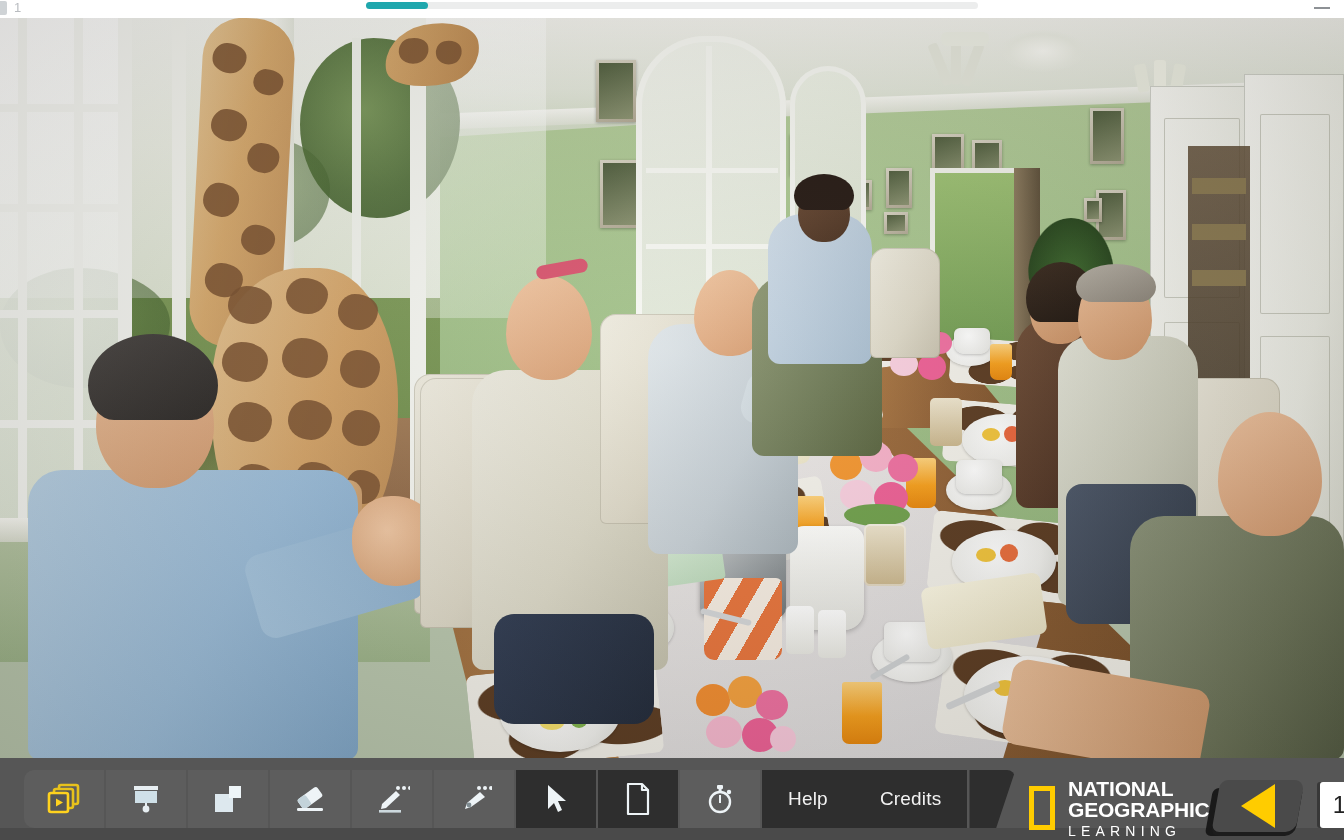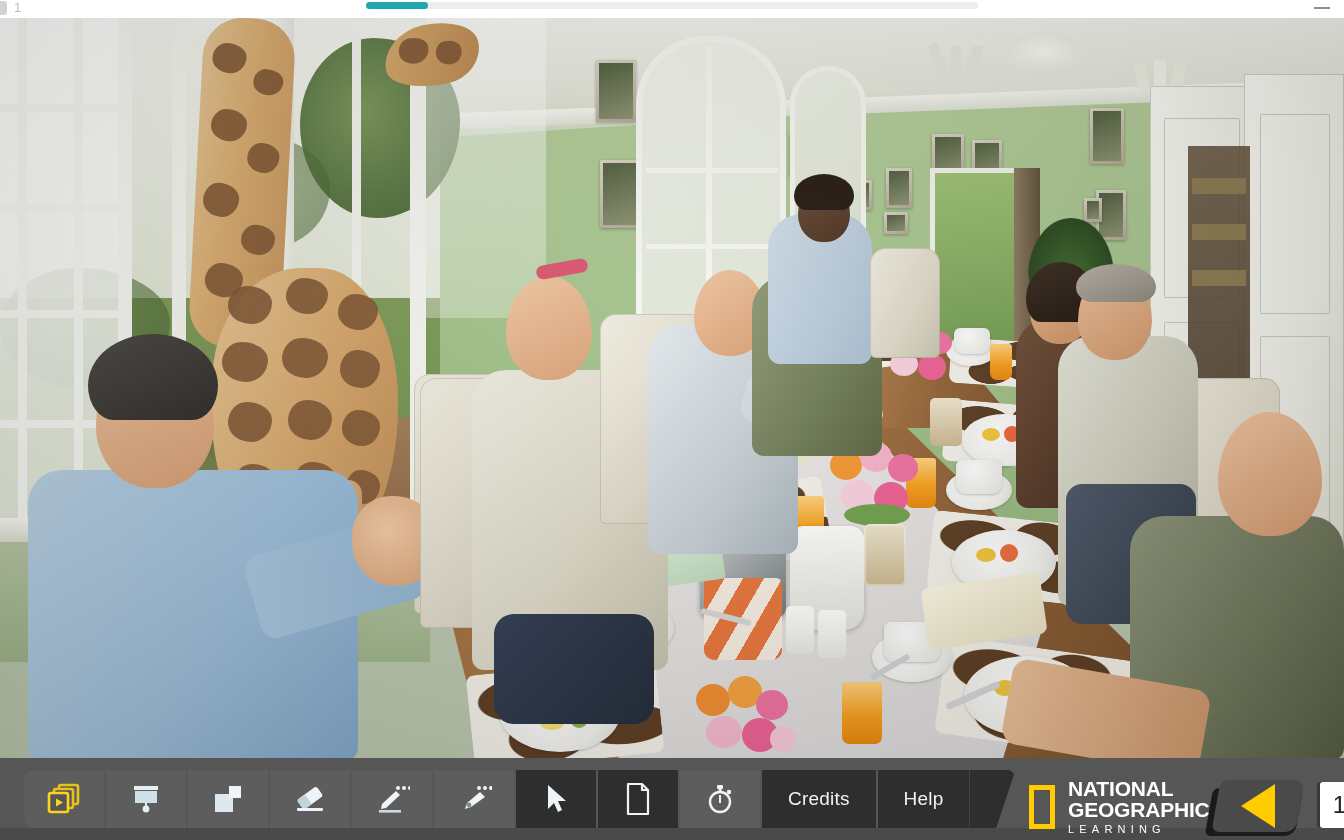--- a/index.html
+++ b/index.html
@@ -210,21 +210,21 @@
   #ng-rect {
     width: 26px; height: 44px;
     border: 5px solid #ffcc00; background: #565656;
   }
   #ng-words { line-height: 1; }
   .ng-l1, .ng-l2 {
     color: #ffffff; font-size: 21px; font-weight: bold;
     letter-spacing: -.2px; line-height: 21px;
   }
   .ng-l3 {
-    color: #ffffff; font-size: 11px; letter-spacing: 5.2px;
+    color: #ffffff; font-size: 14px; letter-spacing: 5.2px;
     margin-top: 4px;
   }
 
   
   #prev-btn {
     position: absolute; left: 1216px; top: 22px;
     width: 84px; height: 52px;
     background: #4a4a4a;
     border-radius: 8px 10px 10px 8px;
     box-shadow: 0 4px 0 #1c1c1c, -8px 6px 0 -2px rgba(20,20,20,.9);
@@ -638,26 +638,26 @@
       <div class="tool-btn">
         <svg class="ic" width="30" height="32" viewBox="0 0 30 32">
           <circle cx="15" cy="19" r="10" fill="none" stroke="#eef4f7" stroke-width="2.4"></circle>
           <rect x="12" y="2" width="6" height="4" rx="1" fill="#eef4f7"></rect>
           <rect x="13.6" y="6" width="3" height="3" fill="#eef4f7"></rect>
           <circle cx="24" cy="9" r="2.2" fill="#eef4f7"></circle>
           <rect x="14" y="12" width="2" height="8" fill="#eef4f7"></rect>
         </svg>
       </div>
 
+      <div class="tool-btn dark text-btn" style="border-right:none;">
+        <span>Help</span>
+      </div>
+
       <div class="tool-btn dark text-btn">
         <span>Credits</span>
-      </div>
-
-      <div class="tool-btn dark text-btn" style="border-right:none;">
-        <span>Help</span>
       </div>
 
       <div id="tool-tail"></div>
     </div>
 
     <div id="natgeo">
       <div id="ng-rect"></div>
       <div id="ng-words">
         <div class="ng-l1">NATIONAL</div>
         <div class="ng-l2">GEOGRAPHIC</div>

